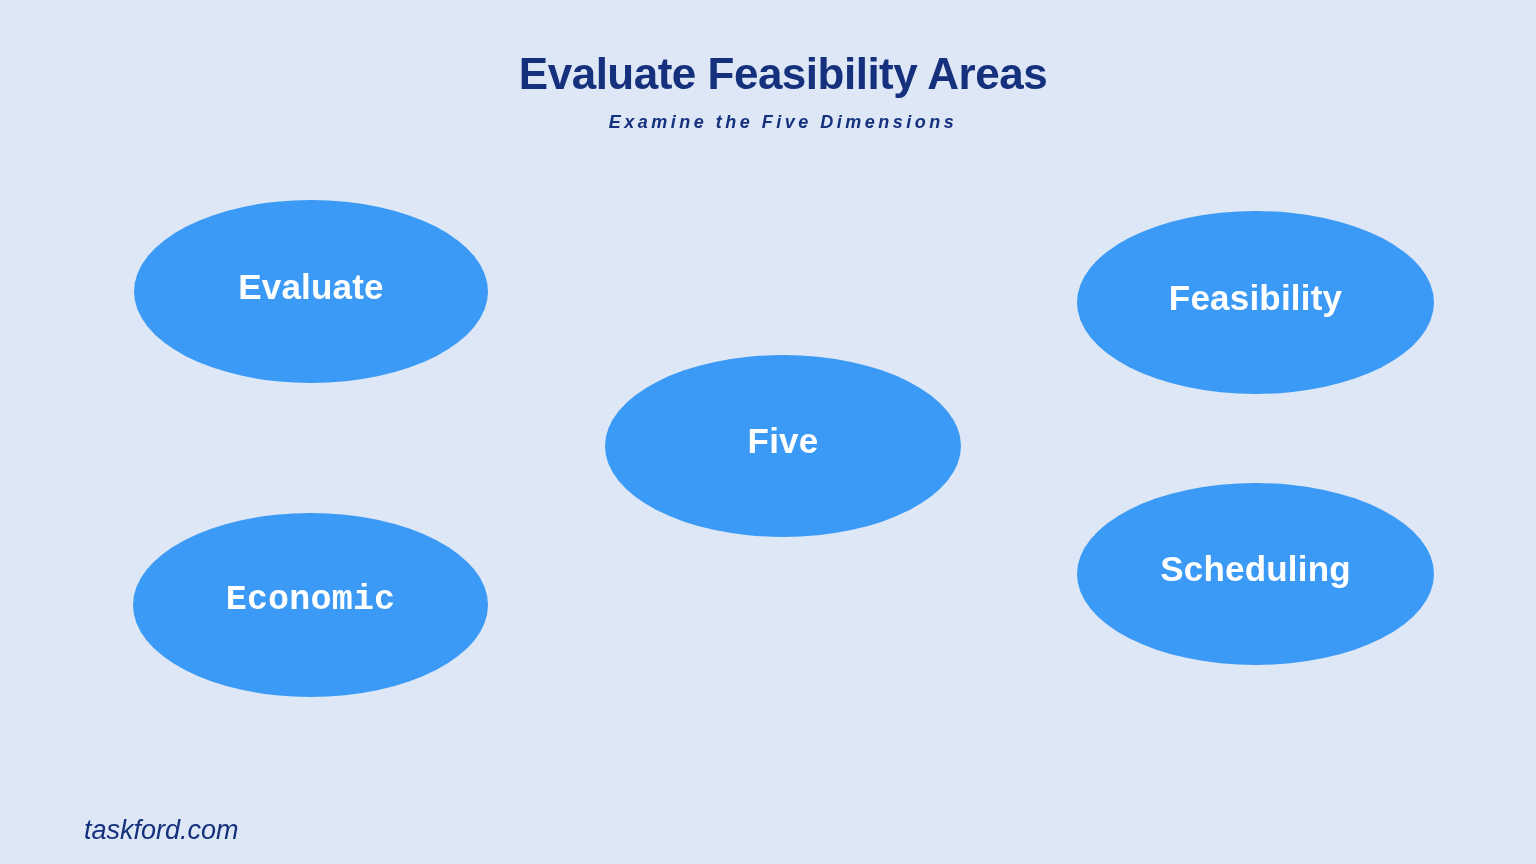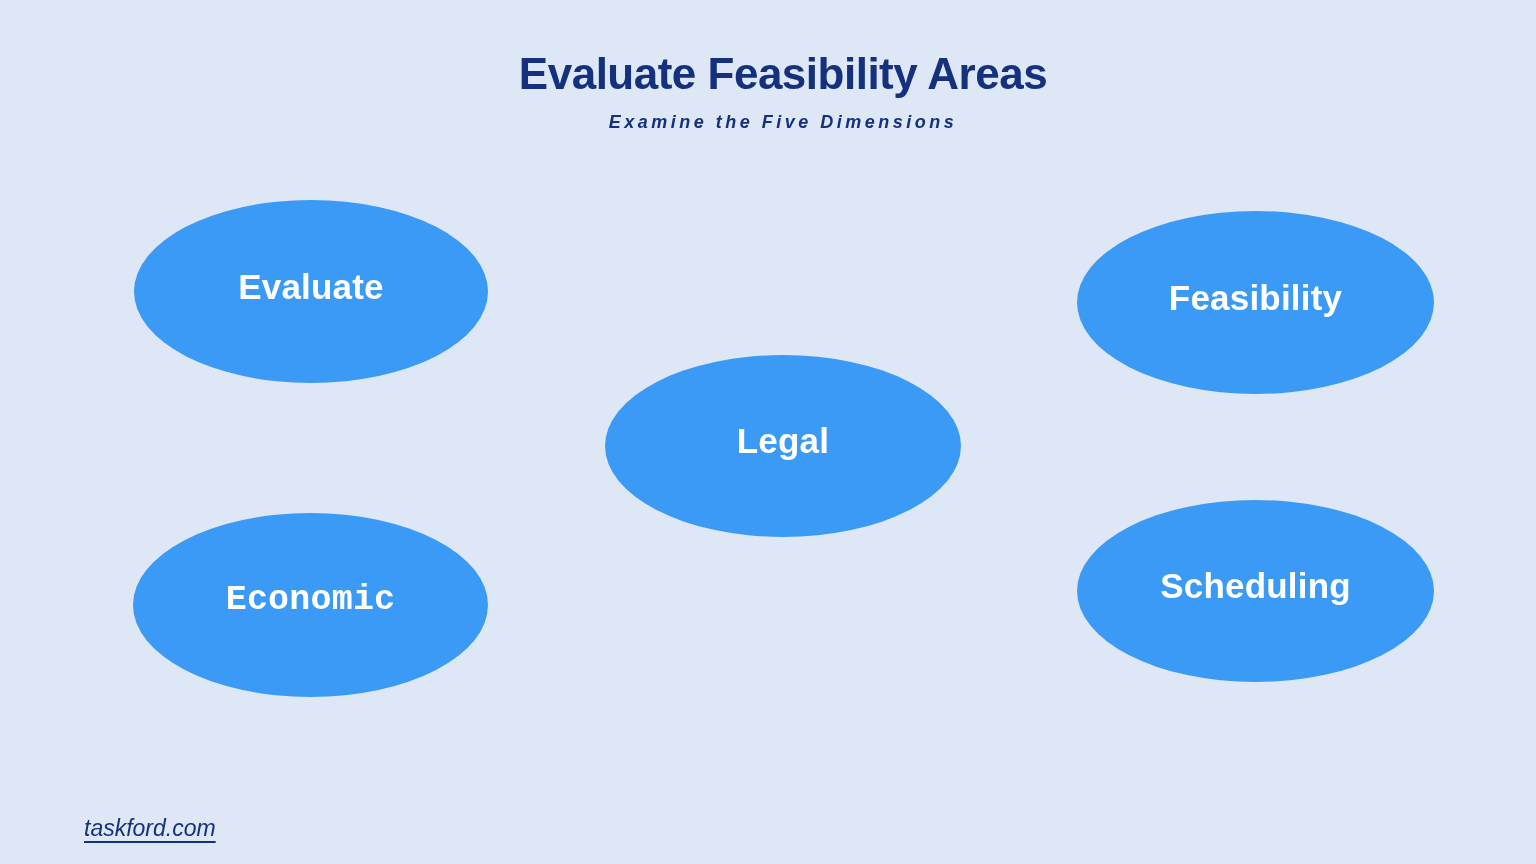--- a/index.html
+++ b/index.html
@@ -55,51 +55,50 @@
     font-size: 35px;
     font-weight: 700;
     letter-spacing: 0.2px;
     transform: translateY(-5px);
     white-space: nowrap;
   }
   .ellipse-technical   { left: 119px;  top: 185px; width: 354px; height: 183px; }
   .ellipse-operational { left: 1062px; top: 196px; width: 357px; height: 183px; }
   .ellipse-legal       { left: 590px;  top: 340px; width: 356px; height: 182px; }
   .ellipse-economic    { left: 118px;  top: 498px; width: 355px; height: 184px; font-family: Liberation Mono, monospace; }
-  .ellipse-scheduling  { left: 1062px; top: 485px; width: 357px; height: 182px; }
+  .ellipse-scheduling  { left: 1062px; top: 468px; width: 357px; height: 182px; }
   .footer-link {
     position: absolute;
     left: 69px;
     top: 800px;
-    font-size: 23px;
+    font-size: 27px;
     font-style: italic;
     font-weight: 500;
     color: var(--heading);
-    text-decoration: underline;
     text-decoration-thickness: 2px;
     text-underline-offset: 5px;
     cursor: pointer;
   }
 </style>
 </head>
 <body>
 
 <h1 class="page-title">Evaluate Feasibility Areas</h1>
 <div class="page-subtitle">Examine the Five Dimensions</div>
 
 <div class="ellipse ellipse-technical">
   <span class="label">Evaluate</span>
 </div>
 
 <div class="ellipse ellipse-operational">
   <span class="label">Feasibility</span>
 </div>
 
 <div class="ellipse ellipse-legal">
-  <span class="label">Legal</span>
+  <span class="label">Five</span>
 </div>
 
 <div class="ellipse ellipse-economic">
   <span class="label">Economic</span>
 </div>
 
 <div class="ellipse ellipse-scheduling">
   <span class="label">Scheduling</span>
 </div>
 

